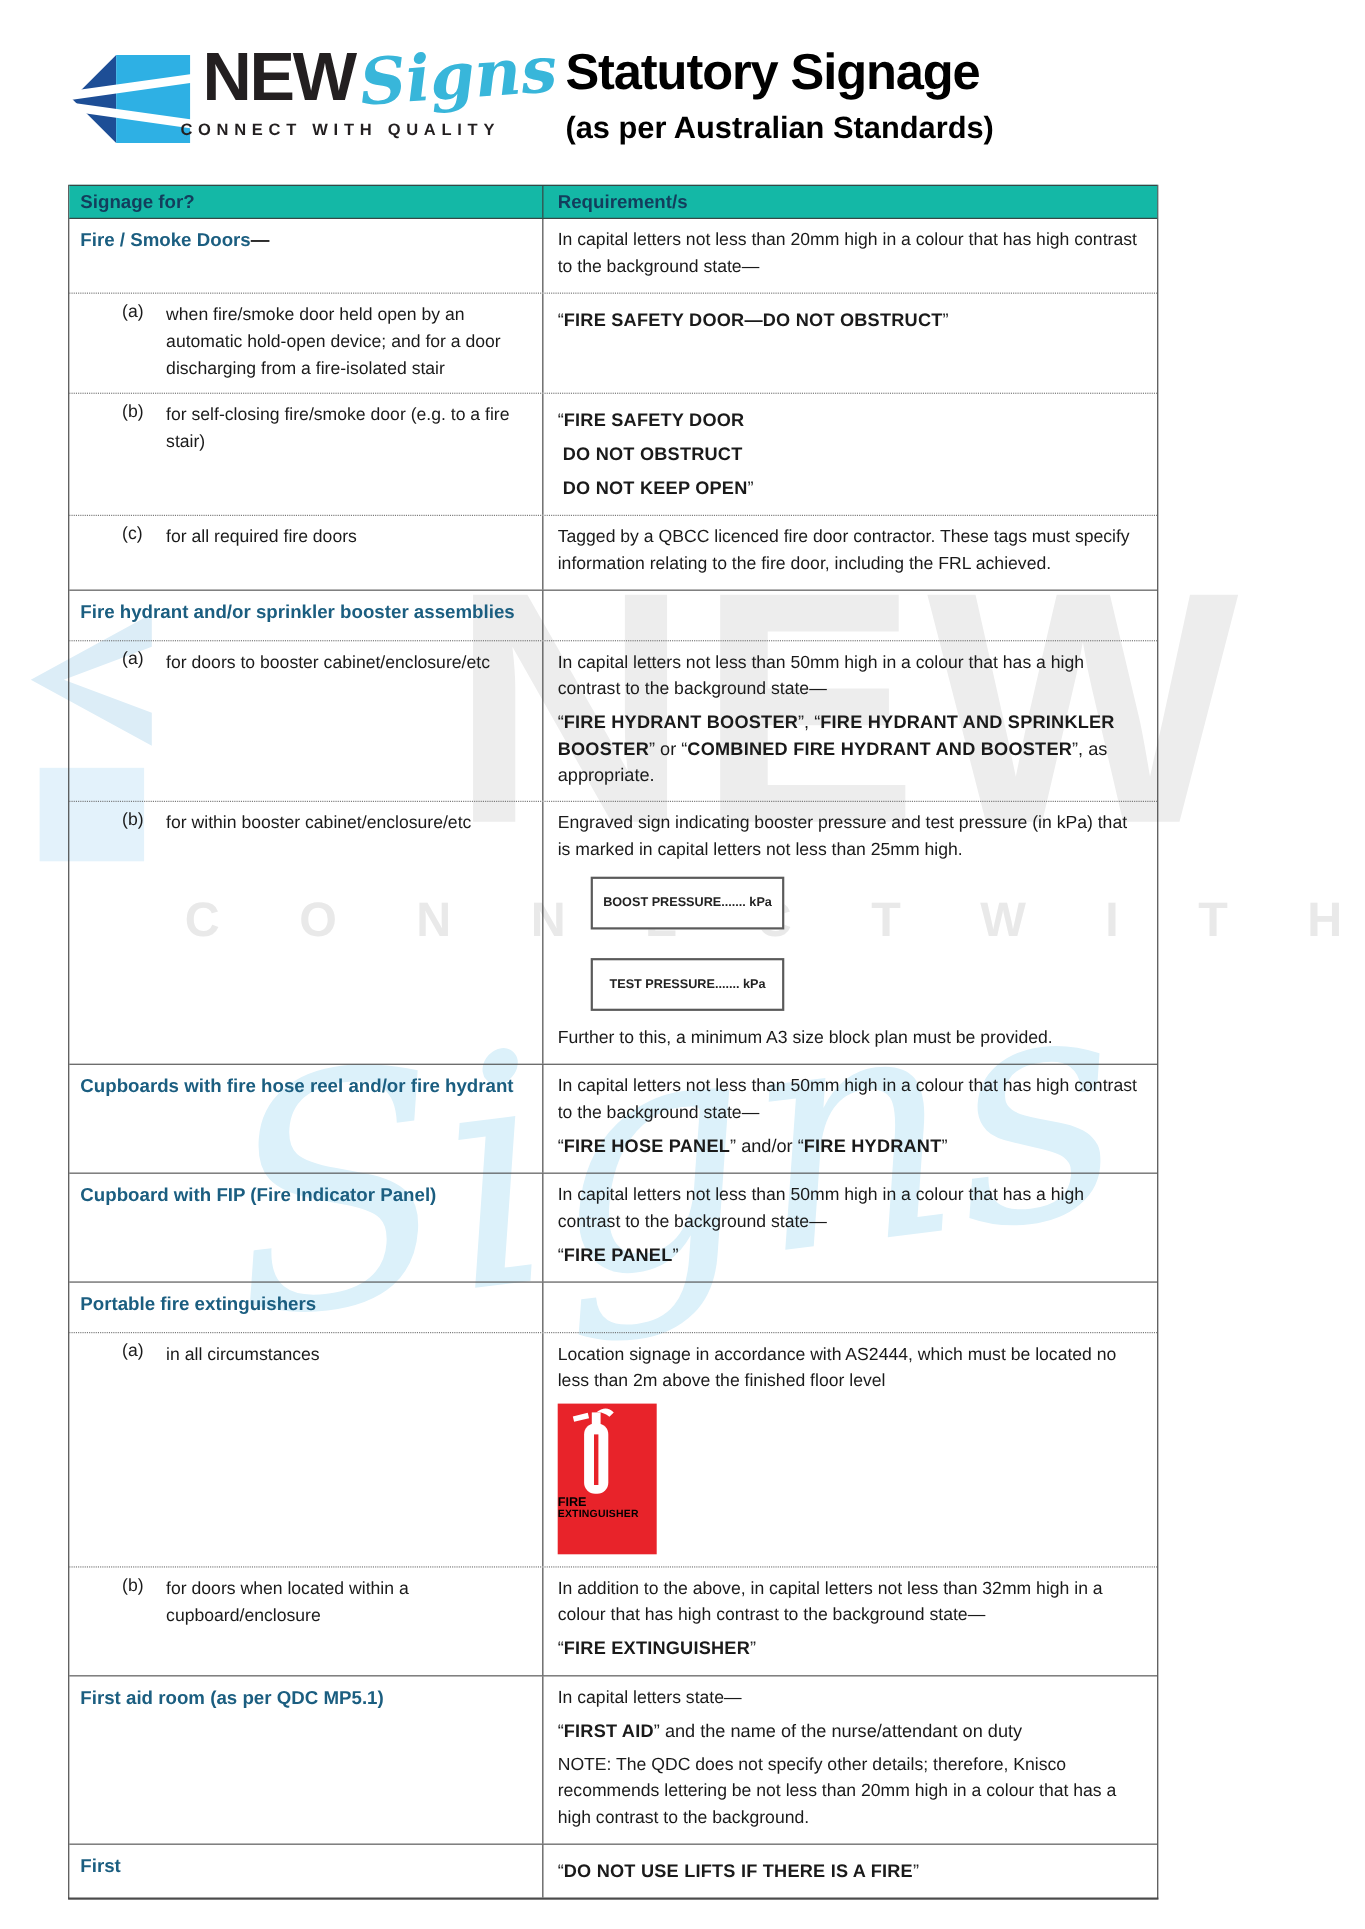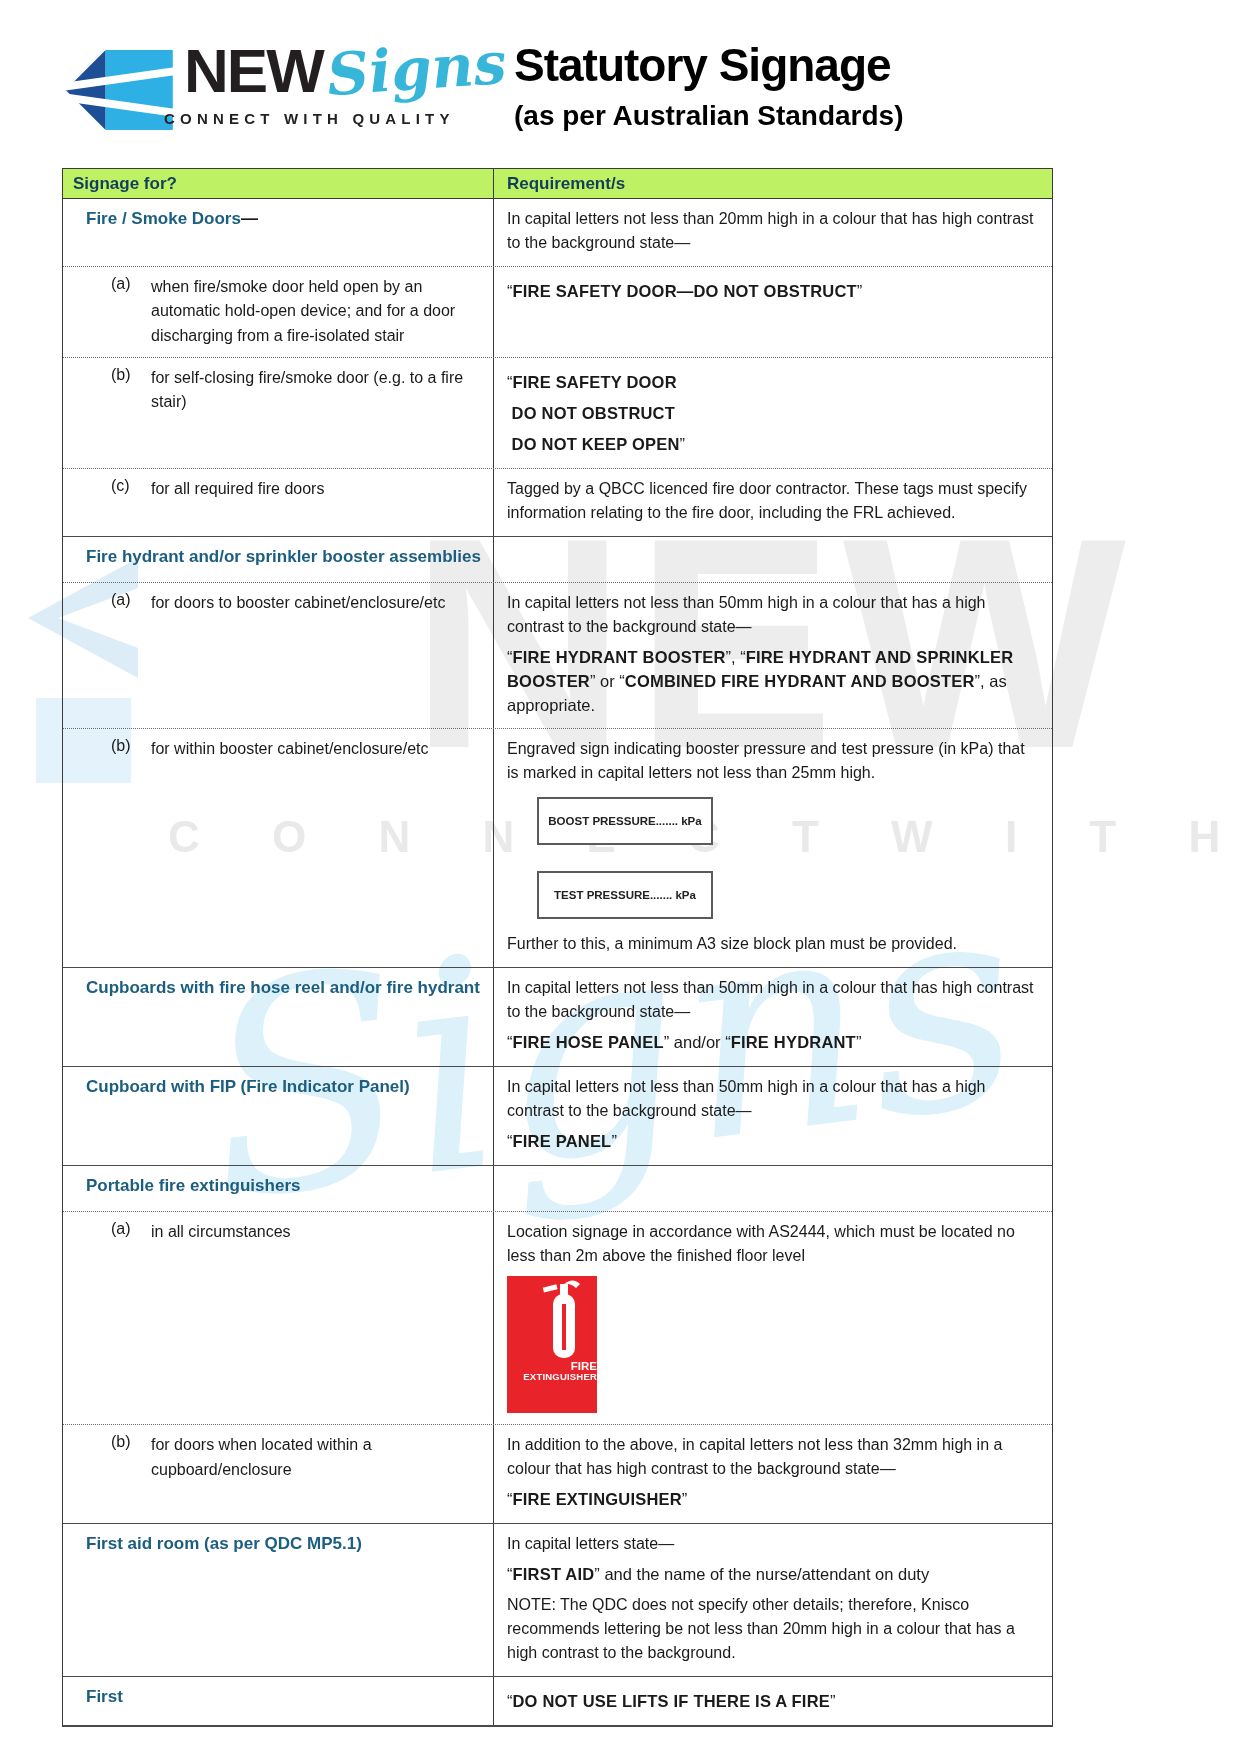--- a/index.html
+++ b/index.html
@@ -38,42 +38,42 @@
          border-left:1px solid #3a3a3a; border-right:1px solid #3a3a3a;
          border-bottom:2px solid #4a4a4a; }
   .trow { display:flex; min-height:46px; }
   .cell { padding:6px 10px 9px 10px; }
   .cl { width:431px; flex:none; border-right:1px solid #3a3a3a; }
   .cr { flex:1; padding-left:13px; padding-right:14px; }
   .sep-solid  { border-top:1px solid #4a4a4a; }
   .sep-dotted { border-top:1px dotted #6a6a6a; }
   .sep-none   { border-top:none; }
 
-  .thead { background:#bef264; border-top:1px solid #3a3a3a; border-bottom:1px solid #3a3a3a;
+  .thead { background:#14b8a6; border-top:1px solid #3a3a3a; border-bottom:1px solid #3a3a3a;
            min-height:31px; }
   .thead .cell { padding-top:5px; padding-bottom:4px; font-size:17px; font-weight:bold; color:#133d5c; }
 
-  .sec { font-size:17px; font-weight:bold; color:#1b5e80; line-height:1.4; padding-top:2px;margin-left:13px; }
+  .sec { font-size:17px; font-weight:bold; color:#1b5e80; line-height:1.4; padding-top:2px; }
   .sec .dash { color:#1a1a1a; }
   .cl.sub { display:flex; padding-left:48px; padding-top:8px; }
   .marker { width:40px; flex:none; font-size:16px; }
   .subtxt { flex:1; font-size:16px; line-height:1.52; padding-right:6px; }
 
   .para { font-size:16px; line-height:1.5; margin:2px 0 7px 0; }
   .sign { font-size:16.5px; line-height:1.45; margin:7px 0 6px 0; }
   .sign .b { font-weight:bold; letter-spacing:.2px; }
   .cr > :last-child { margin-bottom:2px; }
 
   .boxes { display:flex; gap:26px; justify-content:center; margin:12px 0 13px 30px;flex-direction:column; }
   .pbox { width:176px; min-height:48px; border:2px solid #5a5a5a; background:#fff;
           display:flex; align-items:center; justify-content:center;
           font-size:11.5px; font-weight:bold; color:#222; text-align:center; }
 
   .ext { width:90px; height:137px; background:#e8232a; margin:8px 0 10px 0;
-         display:flex; flex-direction:column; align-items:flex-end; color:#ffffff; }
+         display:flex; flex-direction:column; align-items:flex-start; color:#000000; }
   .extl0 { font-size:11.5px; font-weight:bold; line-height:1.05; margin-top:-2px; }
   .extl1 { font-size:9.5px;  font-weight:bold; line-height:1.1; letter-spacing:.2px; }
 </style>
 </head>
 <body>
 
 <div id="wm">
   <div class="wm-bars">
     <svg width="140" height="240" viewBox="0 0 140 240">
       <polygon points="0,70 110,10 110,40 30,70 110,100 110,130" fill="#dcedf7"></polygon>

